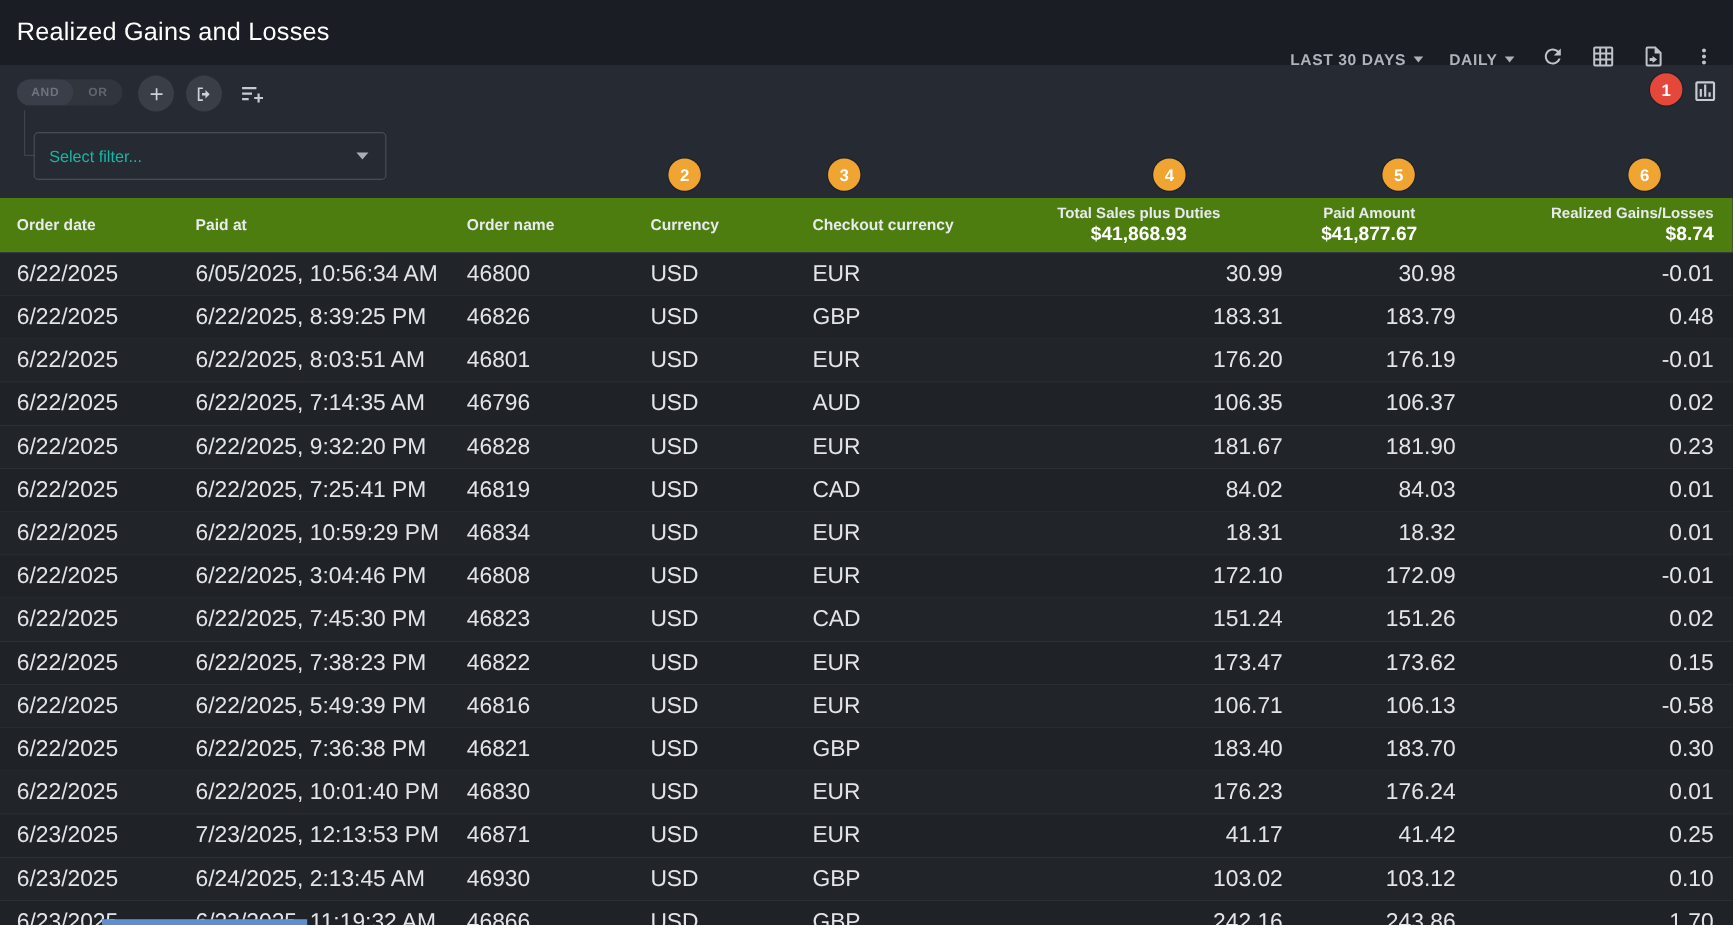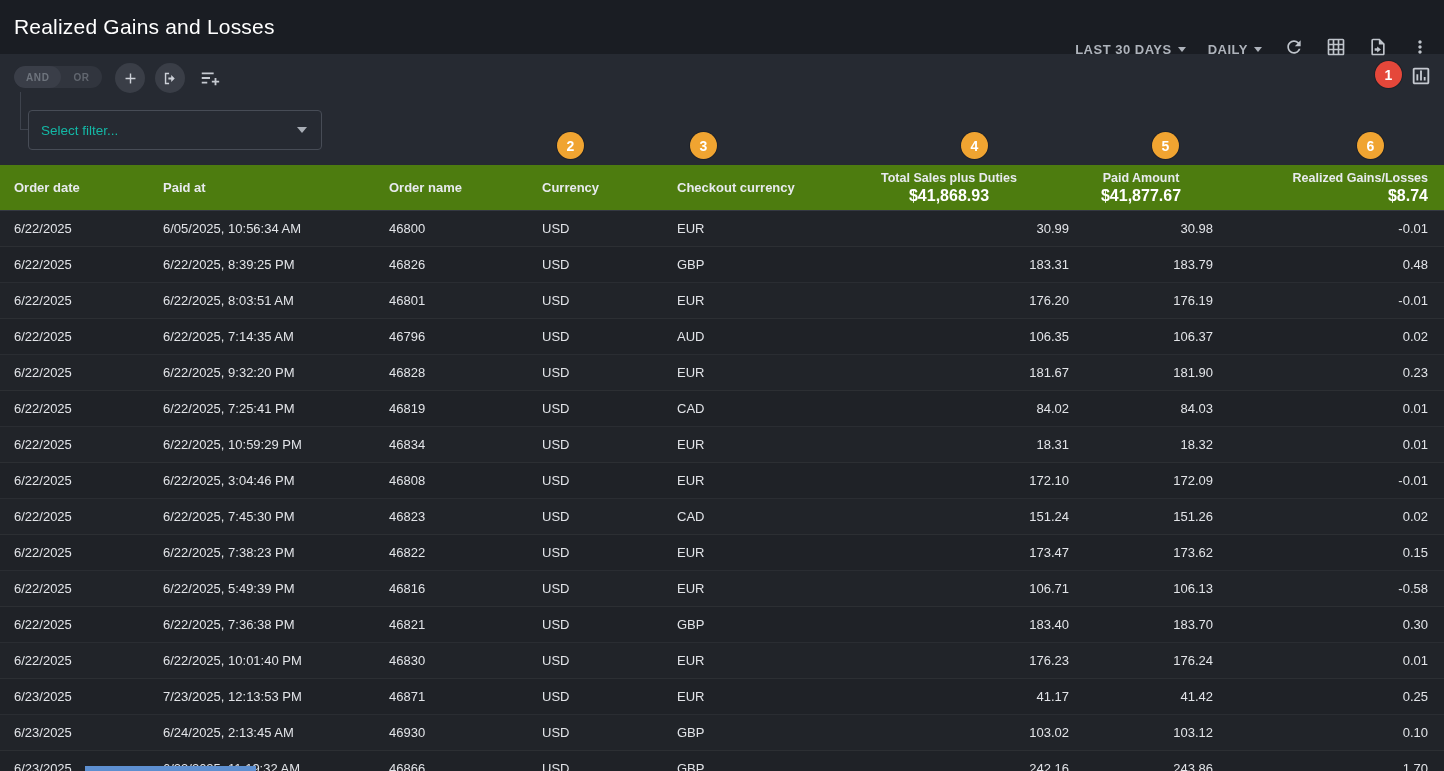--- a/index.html
+++ b/index.html
@@ -68,21 +68,21 @@
     padding-left:14px; border-bottom:1px solid #343842;
   }
   .hcell { display:flex; flex-direction:column; justify-content:center; font-size:13px; font-weight:700; color:#e8eaee; }
   .hcell.num { align-items:flex-end; }
   .hlabel { font-size:12.5px; font-weight:700; color:#e8eaee; line-height:16px; }
   .htotal { font-size:16px; font-weight:700; color:#ffffff; line-height:19px; }
   .tbody { overflow:hidden; }
   .trow {
     height:36px; display:flex; align-items:center; padding-left:14px;
     background:#212429; border-bottom:1px solid rgba(255,255,255,0.05);
-    font-size:13px; color:#e2e4e8;
+    font-size:19px; color:#e2e4e8;
   }
   .trow:nth-child(even) { background:#1f2227; }
   .cell { overflow:hidden; white-space:nowrap; }
   .c0 { width:149px; }
   .c1 { width:226px; }
   .c2 { width:153px; }
   .c3 { width:135px; }
   .c4 { width:152px; }
   .c5 { width:240px; text-align:right; }
   .c6 { width:144px; text-align:right; }

